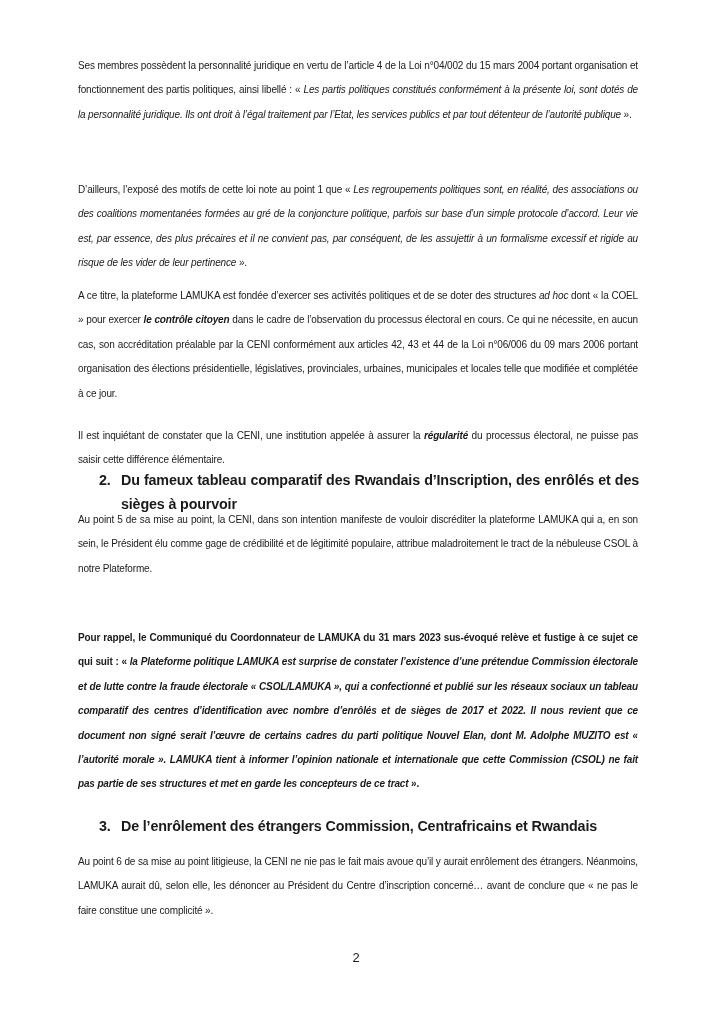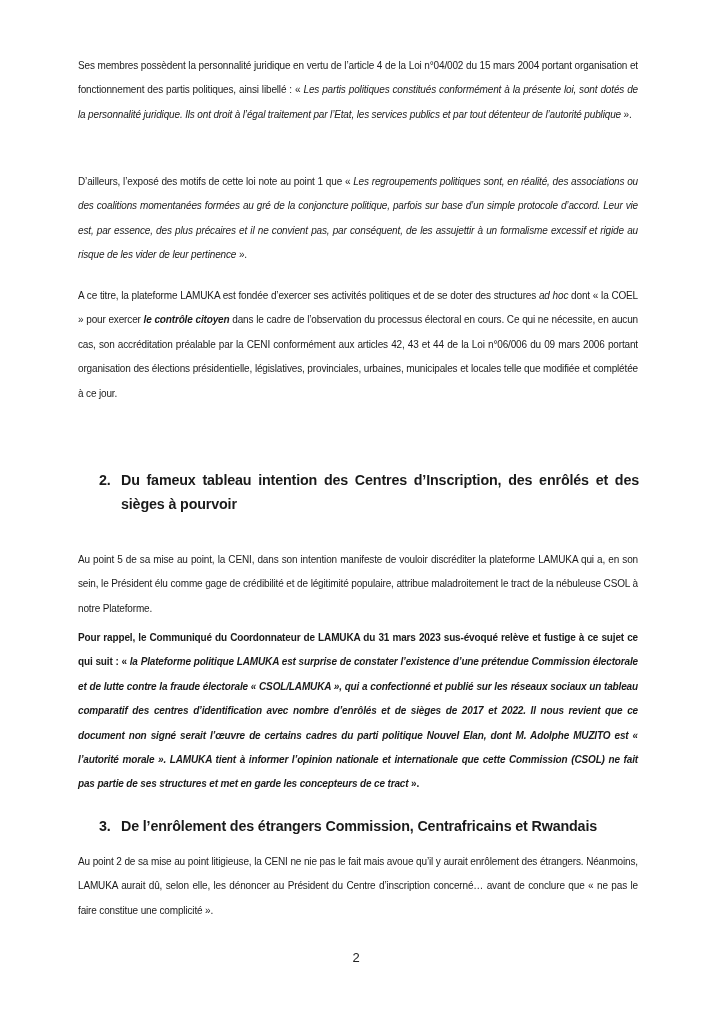--- a/index.html
+++ b/index.html
@@ -32,45 +32,48 @@
 </style>
 </head>
 <body>
 
 <div class="page">
 
   <div class="text-block" style="top:54px;">
     <p class="last"><span>Ses membres possèdent la personnalité juridique en vertu de l’article 4 de la Loi n°04/002 du 15 mars 2004 portant organisation et fonctionnement des partis politiques, ainsi libellé : « </span><em>Les partis politiques constitués conformément à la présente loi, sont dotés de la personnalité juridique. Ils ont droit à l’égal traitement par l’Etat, les services publics et par tout détenteur de l’autorité publique</em><span> ».</span></p>
   </div>
 
-  <div class="text-block" style="top:170px;">
+  <div class="text-block" style="top:178px;">
     <p class="last"><span>D’ailleurs, l’exposé des motifs de cette loi note au point 1 que « </span><em>Les regroupements politiques sont, en réalité, des associations ou des coalitions momentanées formées au gré de la conjoncture politique, parfois sur base d’un simple protocole d’accord. Leur vie est, par essence, des plus précaires et il ne convient pas, par conséquent, de les assujettir à un formalisme excessif et rigide au risque de les vider de leur pertinence</em><span> ».</span></p>
   </div>
 
   <div class="text-block" style="top:284px;">
     <p class="last"><span>A ce titre, la plateforme LAMUKA est fondée d’exercer ses activités politiques et de se doter des structures </span><em>ad hoc</em><span> dont « la COEL » pour exercer </span><strong>le contrôle citoyen</strong><span> dans le cadre de l’observation du processus électoral en cours. Ce qui ne nécessite, en aucun cas, son accréditation préalable par la CENI conformément aux articles 42, 43 et 44 de la Loi n°06/006 du 09 mars 2006 portant organisation des élections présidentielle, législatives, provinciales, urbaines, municipales et locales telle que modifiée et complétée à ce jour.</span></p>
   </div>
 
+  <div class="text-block" style="top:424px;">
+    <p class="last"><span>Il est inquiétant de constater que la CENI, une institution appelée à assurer la </span><strong>régularité</strong><span> du processus électoral, ne puisse pas saisir cette différence élémentaire.</span></p>
+  </div>
 
   <div class="heading" style="top:468px;">
     <span class="num">2.</span>
-    <span class="htext">Du fameux tableau intention des Centres d’Inscription, des enrôlés et des sièges à pourvoir</span>
+    <span class="htext">Du fameux tableau comparatif des Rwandais d’Inscription, des enrôlés et des sièges à pourvoir</span>
   </div>
 
-  <div class="text-block" style="top:548px;">
+  <div class="text-block" style="top:508px;">
     <p class="last">Au point 5 de sa mise au point, la CENI, dans son intention manifeste de vouloir discréditer la plateforme LAMUKA qui a, en son sein, le Président élu comme gage de crédibilité et de légitimité populaire, attribue maladroitement le tract de la nébuleuse CSOL à notre Plateforme.</p>
   </div>
 
   <div class="text-block" style="top:626px;font-weight:bold;">
     <p class="last"><span>Pour rappel, le Communiqué du Coordonnateur de LAMUKA du 31 mars 2023 sus-évoqué relève et fustige à ce sujet ce qui suit : « </span><em>la Plateforme politique LAMUKA est surprise de constater l’existence d’une prétendue Commission électorale et de lutte contre la fraude électorale « CSOL/LAMUKA », qui a confectionné et publié sur les réseaux sociaux un tableau comparatif des centres d’identification avec nombre d’enrôlés et de sièges de 2017 et 2022. Il nous revient que ce document non signé serait l’œuvre de certains cadres du parti politique Nouvel Elan, dont M. Adolphe MUZITO est « l’autorité morale ». LAMUKA tient à informer l’opinion nationale et internationale que cette Commission (CSOL) ne fait pas partie de ses structures et met en garde les concepteurs de ce tract</em><span> ».</span></p>
   </div>
 
   <div class="heading" style="top:814px;">
     <span class="num">3.</span>
     <span class="htext">De l’enrôlement des étrangers Commission, Centrafricains et Rwandais</span>
   </div>
 
   <div class="text-block" style="top:850px;">
-    <p class="last">Au point 2 de sa mise au point litigieuse, la CENI ne nie pas le fait mais avoue qu’il y aurait enrôlement des étrangers. Néanmoins, LAMUKA aurait dû, selon elle, les dénoncer au Président du Centre d’inscription concerné… avant de conclure que « ne pas le faire constitue une complicité ».</p>
+    <p class="last">Au point 6 de sa mise au point litigieuse, la CENI ne nie pas le fait mais avoue qu’il y aurait enrôlement des étrangers. Néanmoins, LAMUKA aurait dû, selon elle, les dénoncer au Président du Centre d’inscription concerné… avant de conclure que « ne pas le faire constitue une complicité ».</p>
   </div>
 
   <div class="page-number">2</div>
 </div>
 
 </body></html>

